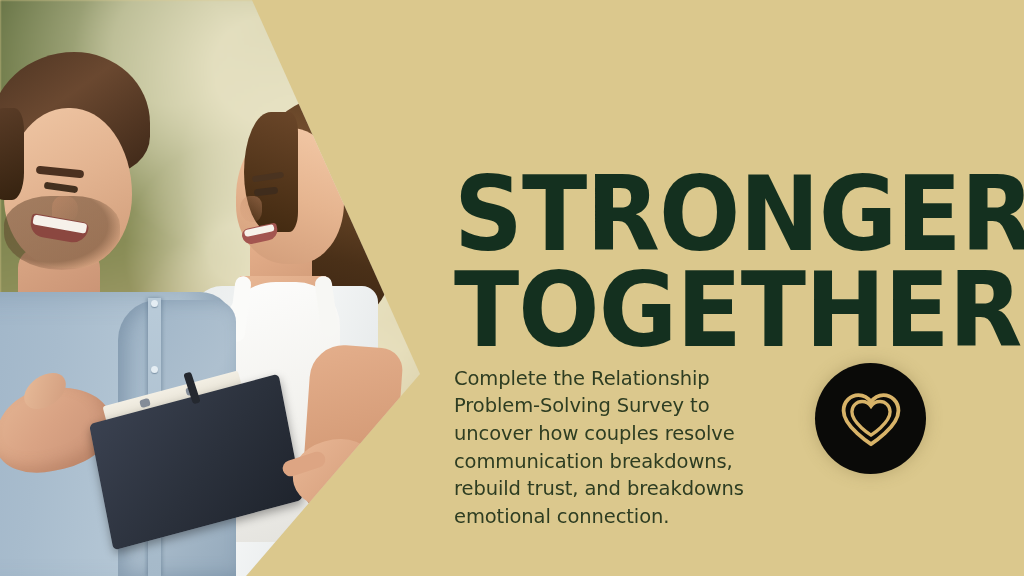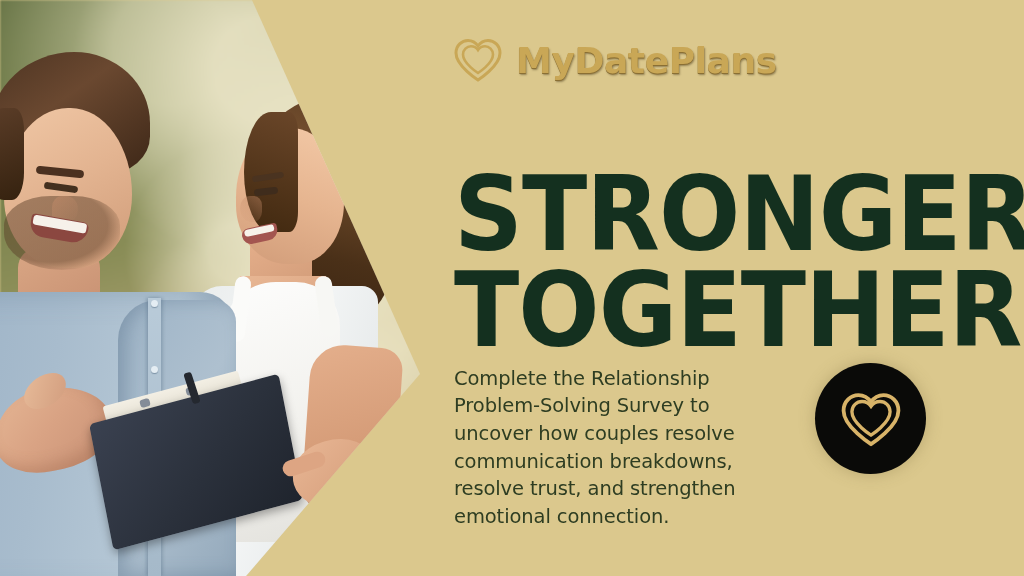--- a/index.html
+++ b/index.html
@@ -576,34 +576,27 @@
       <div class="clip-clasp c1"></div>
       <div class="clip-clasp c2"></div>
       <div class="pen"></div>
       <div class="woman-hand"></div>
       <div class="woman-finger"></div>
     </div>
   </div>
 
   <div class="content">
 
-    <div class="logo">
-      <svg class="logo-mark" viewBox="0 0 52 48">
-        <path d="M26 44 C26 44 4 30 4 17 C4 9.5 9.8 4.5 16 4.5 C20.4 4.5 23.8 6.8 26 10 C28.2 6.8 31.6 4.5 36 4.5 C42.2 4.5 48 9.5 48 17 C48 30 26 44 26 44 Z" fill="none" stroke="#c9a756" stroke-width="3"></path>
-        <path d="M26 37 C26 37 11 27.5 11 18.5 C11 13.6 14.8 10.3 19 10.3 C22 10.3 24.5 11.9 26 14.1 C27.5 11.9 30 10.3 33 10.3 C37.2 10.3 41 13.6 41 18.5 C41 27.5 26 37 26 37 Z" fill="none" stroke="#c9a756" stroke-width="2.6"></path>
-      </svg>
-      <span class="logo-text">MyDatePlans</span>
-    </div>
 
     <h1 class="headline">
       <span class="headline-line">STRONGER</span>
       <span class="headline-line">TOGETHER:</span>
     </h1>
 
-    <p class="body-copy">Complete the Relationship Problem-Solving Survey to uncover how couples resolve communication breakdowns, resolve trust, and strengthen emotional connection.</p>
+    <p class="body-copy">Complete the Relationship Problem-Solving Survey to uncover how couples resolve communication breakdowns, rebuild trust, and breakdowns emotional connection.</p>
 
     <div class="badge">
       <svg viewBox="0 0 52 48">
         <path d="M26 45 C26 45 3 30.5 3 17 C3 9.2 9 4 15.5 4 C20.2 4 23.7 6.4 26 9.8 C28.3 6.4 31.8 4 36.5 4 C43 4 49 9.2 49 17 C49 30.5 26 45 26 45 Z" fill="none" stroke="#d8b368" stroke-width="3.2"></path>
         <path d="M26 37.5 C26 37.5 10 27.5 10 18 C10 12.8 14 9.3 18.5 9.3 C21.7 9.3 24.4 11 26 13.4 C27.6 11 30.3 9.3 33.5 9.3 C38 9.3 42 12.8 42 18 C42 27.5 26 37.5 26 37.5 Z" fill="none" stroke="#d8b368" stroke-width="2.8"></path>
       </svg>
     </div>
 
   </div>
 </div>

